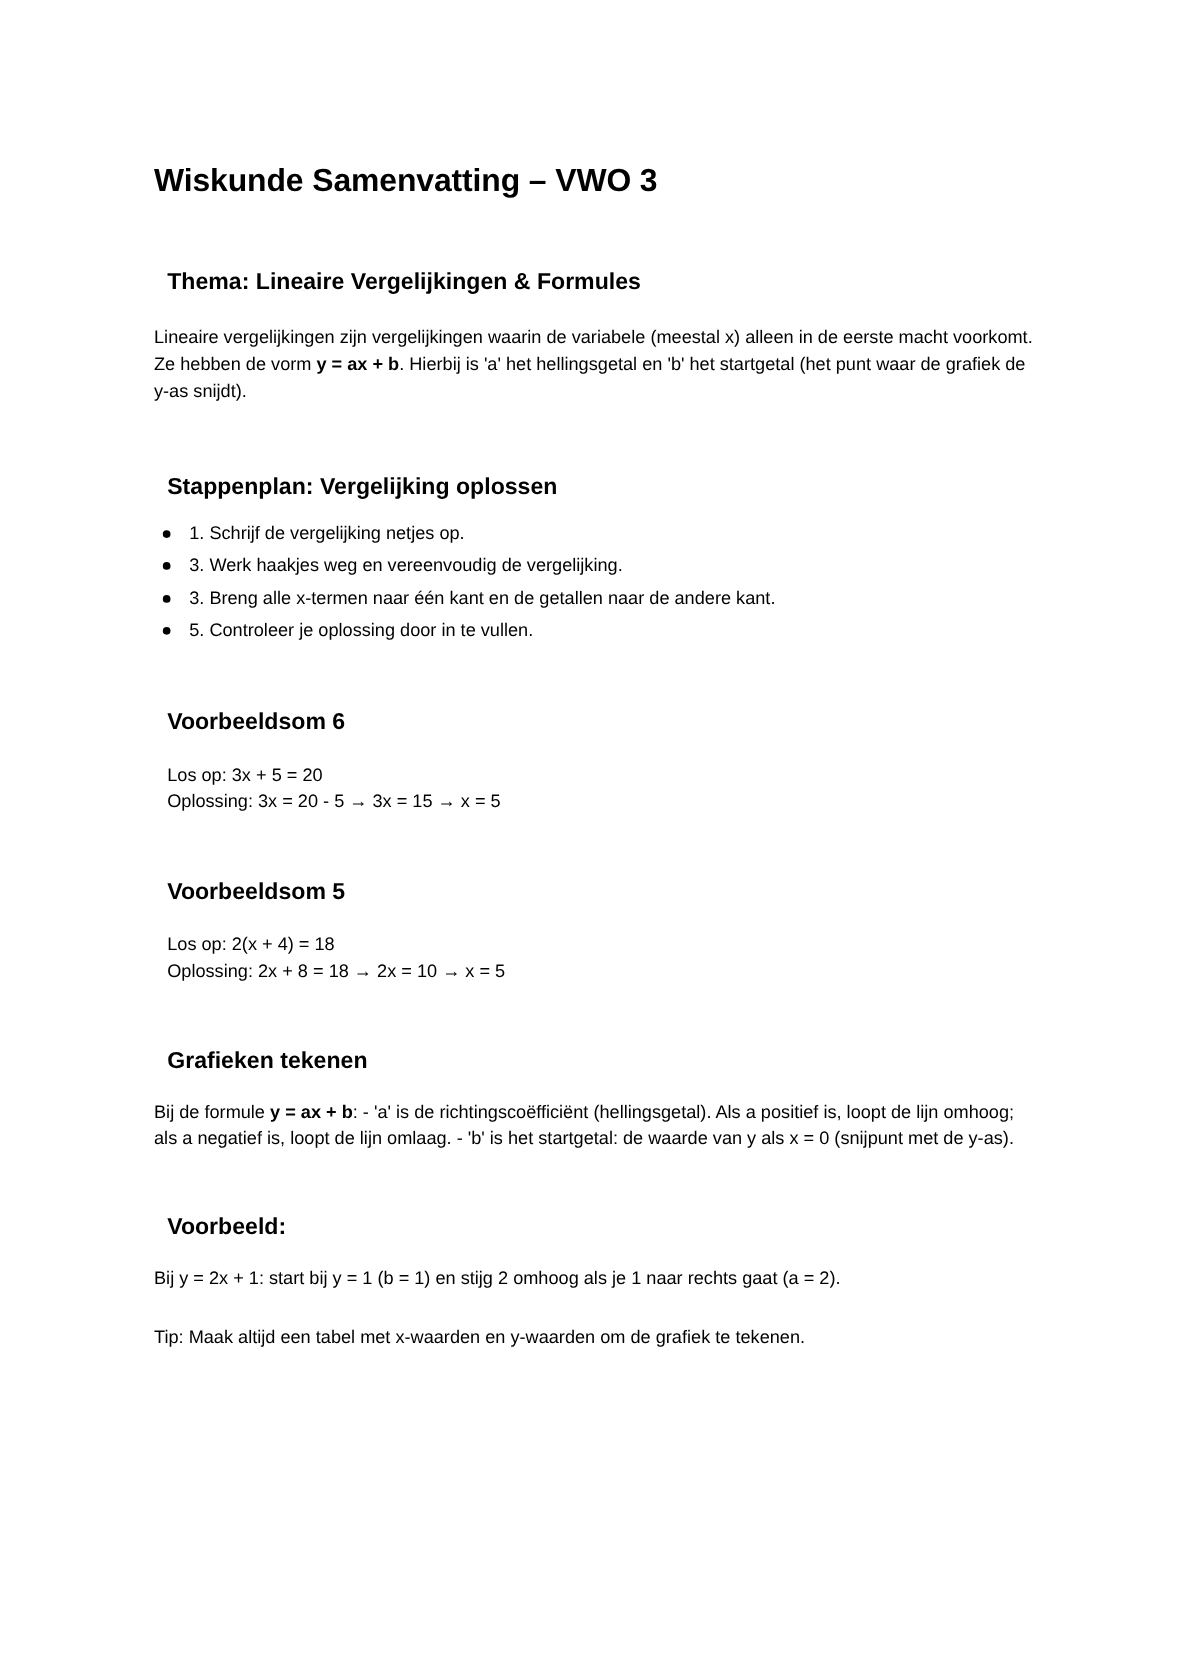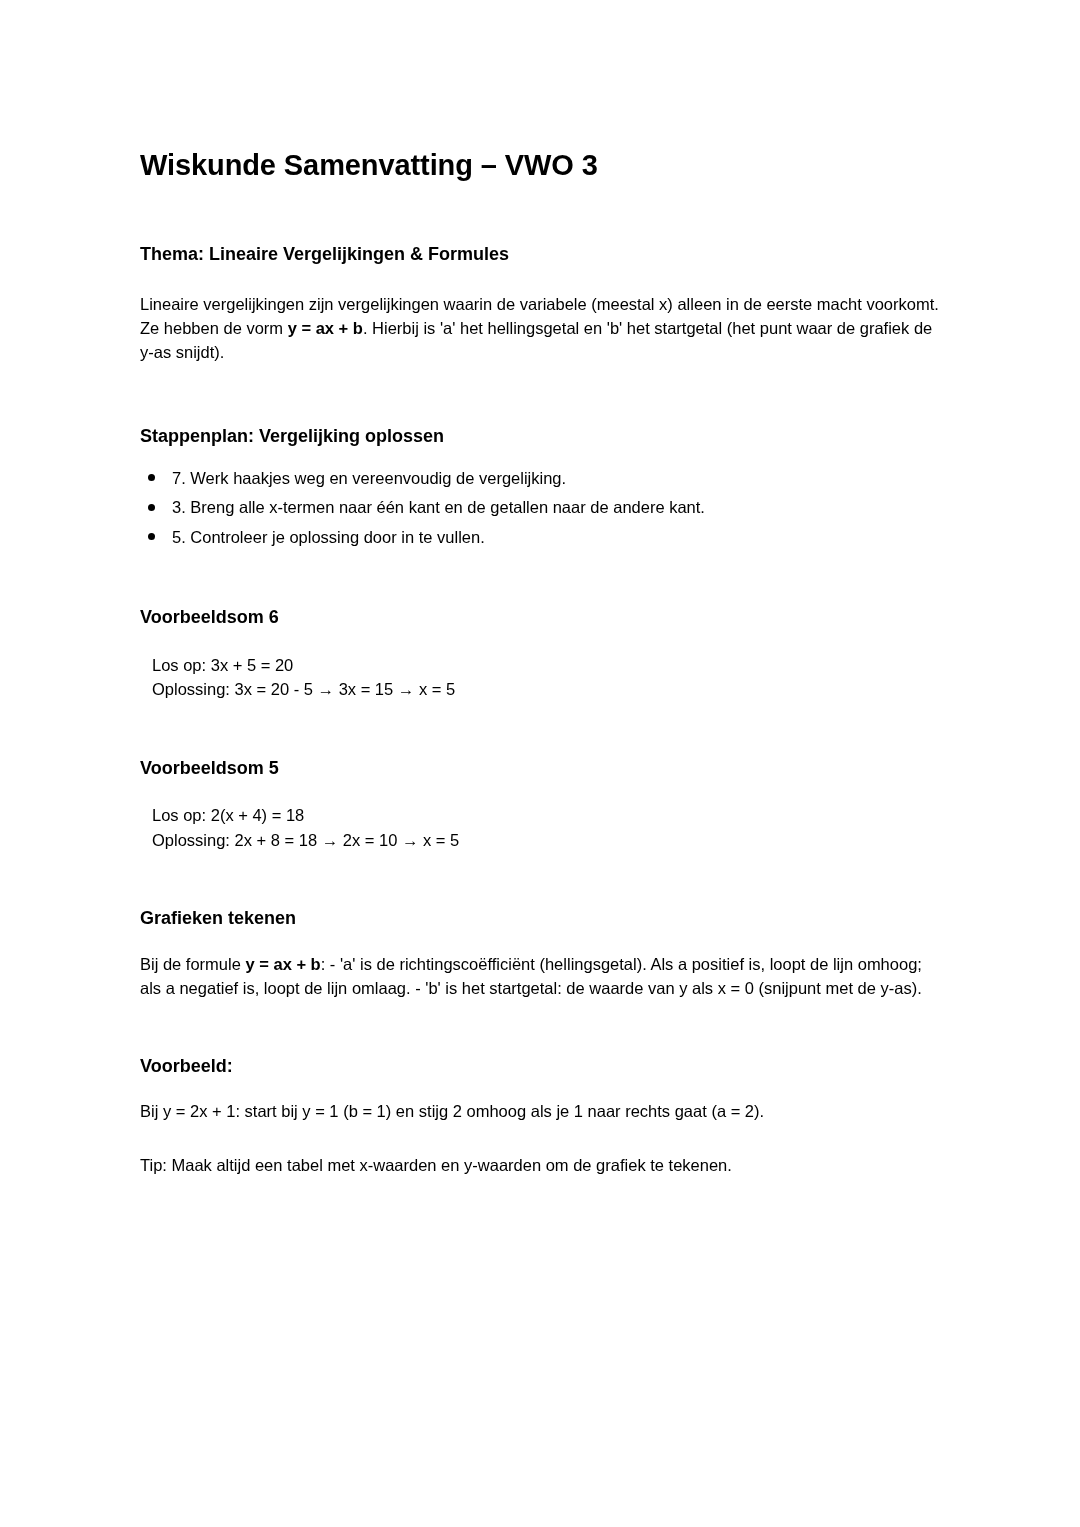--- a/index.html
+++ b/index.html
@@ -26,24 +26,24 @@
     width: 800px;
   }
   h1.doc-title {
     font-size: 29px;
     font-weight: bold;
     line-height: 1.18;
     margin: 0 0 0 0;
     letter-spacing: -0.1px;
   }
   h2.section-title {
-    font-size: 18px;
+    font-size: 21px;
     font-weight: bold;
     line-height: 1.2;
-    margin: 62px 0 0 0;
+    margin: 62px 0 0 12px;
   }
   h2.section-title.tight {
     margin-top: 56px;
   }
   p.body-text {
     font-size: 16.5px;
     line-height: 1.46;
     margin: 26px 0 0 0;
     text-align: left;
   }
@@ -97,21 +97,22 @@
 
     <h1 class="doc-title">Wiskunde Samenvatting – VWO 3</h1>
 
     <h2 class="section-title">Thema: Lineaire Vergelijkingen &amp; Formules</h2>
 
     <p class="body-text"><span>Lineaire vergelijkingen zijn vergelijkingen waarin de variabele (meestal x) alleen in de eerste macht voorkomt. Ze hebben de vorm </span><b>y = ax + b</b><span>. Hierbij is 'a' het hellingsgetal en 'b' het startgetal (het punt waar de grafiek de y-as snijdt).</span></p>
 
     <h2 class="section-title">Stappenplan: Vergelijking oplossen</h2>
 
     <ul class="steps">
-      <li><span class="bullet"></span><span>7. Werk haakjes weg en vereenvoudig de vergelijking.</span></li>
+      <li><span class="bullet"></span><span>1. Schrijf de vergelijking netjes op.</span></li>
+      <li><span class="bullet"></span><span>3. Werk haakjes weg en vereenvoudig de vergelijking.</span></li>
       <li><span class="bullet"></span><span>3. Breng alle x-termen naar één kant en de getallen naar de andere kant.</span></li>
       <li><span class="bullet"></span><span>5. Controleer je oplossing door in te vullen.</span></li>
     </ul>
 
     <h2 class="section-title">Voorbeeldsom 6</h2>
     <p class="mono-lines">Los op: 3x + 5 = 20
 Oplossing: 3x = 20 - 5 → 3x = 15 → x = 5</p>
 
     <h2 class="section-title tight">Voorbeeldsom 5</h2>
     <p class="mono-lines">Los op: 2(x + 4) = 18

